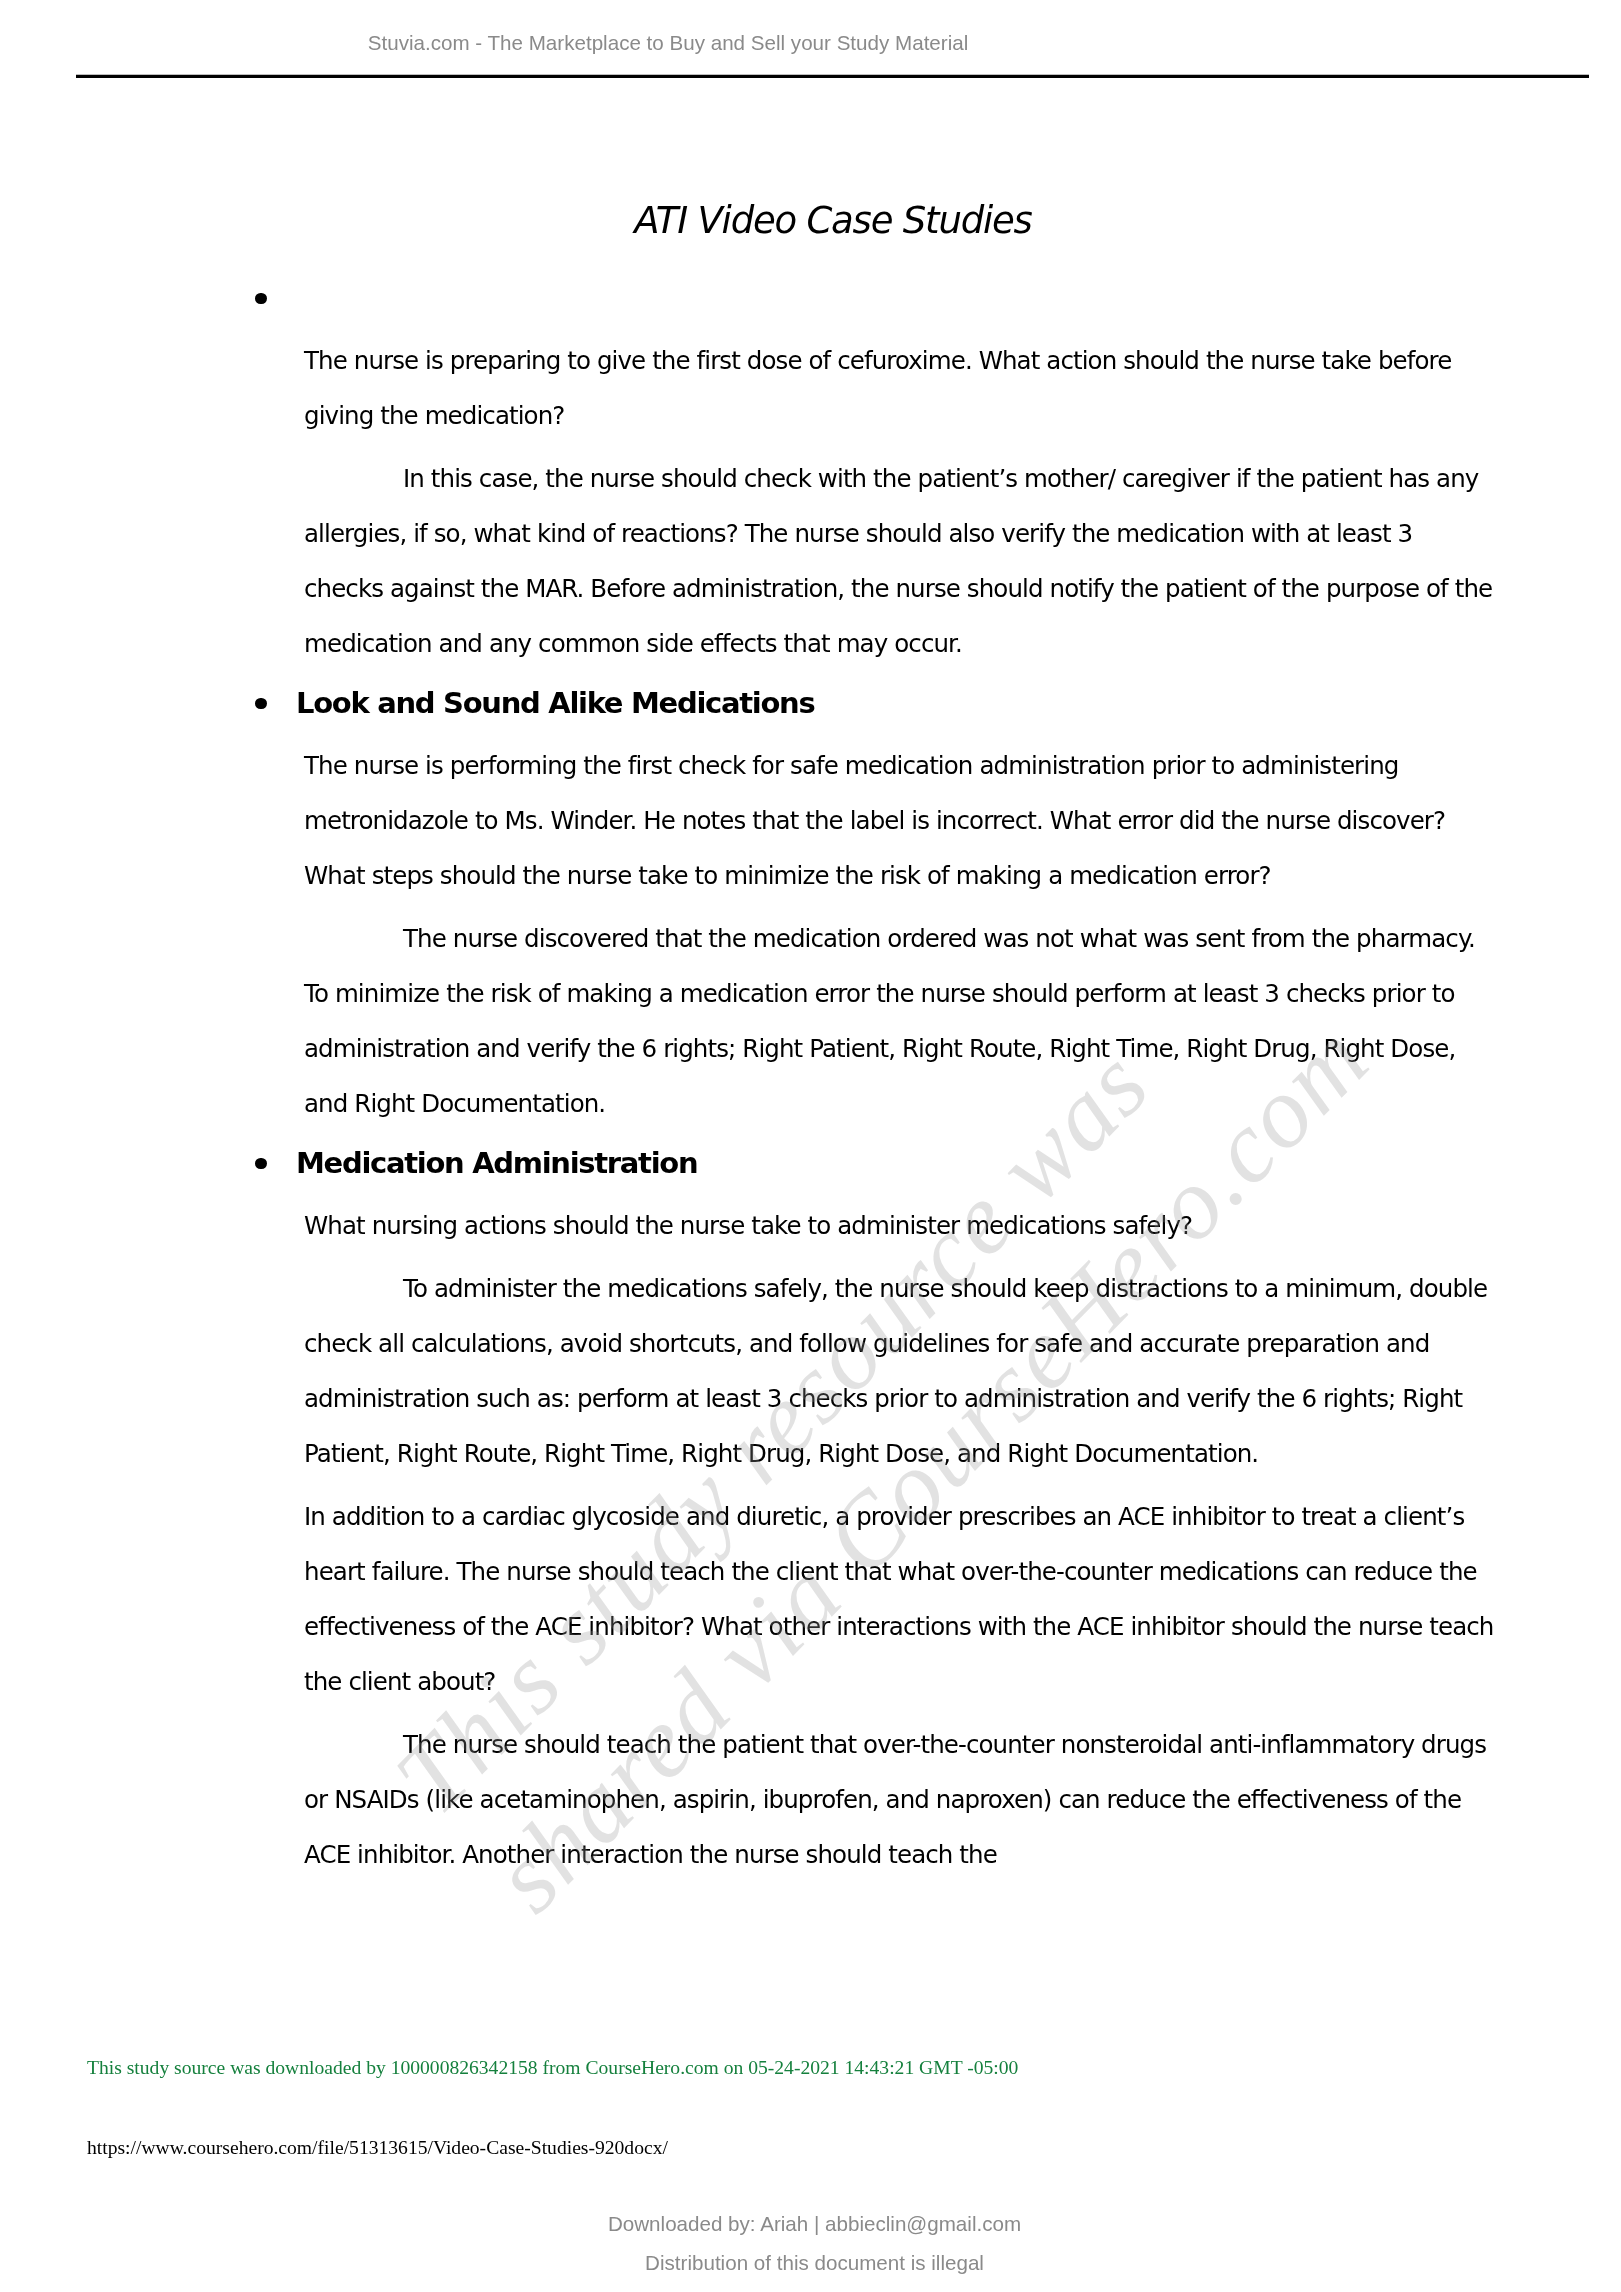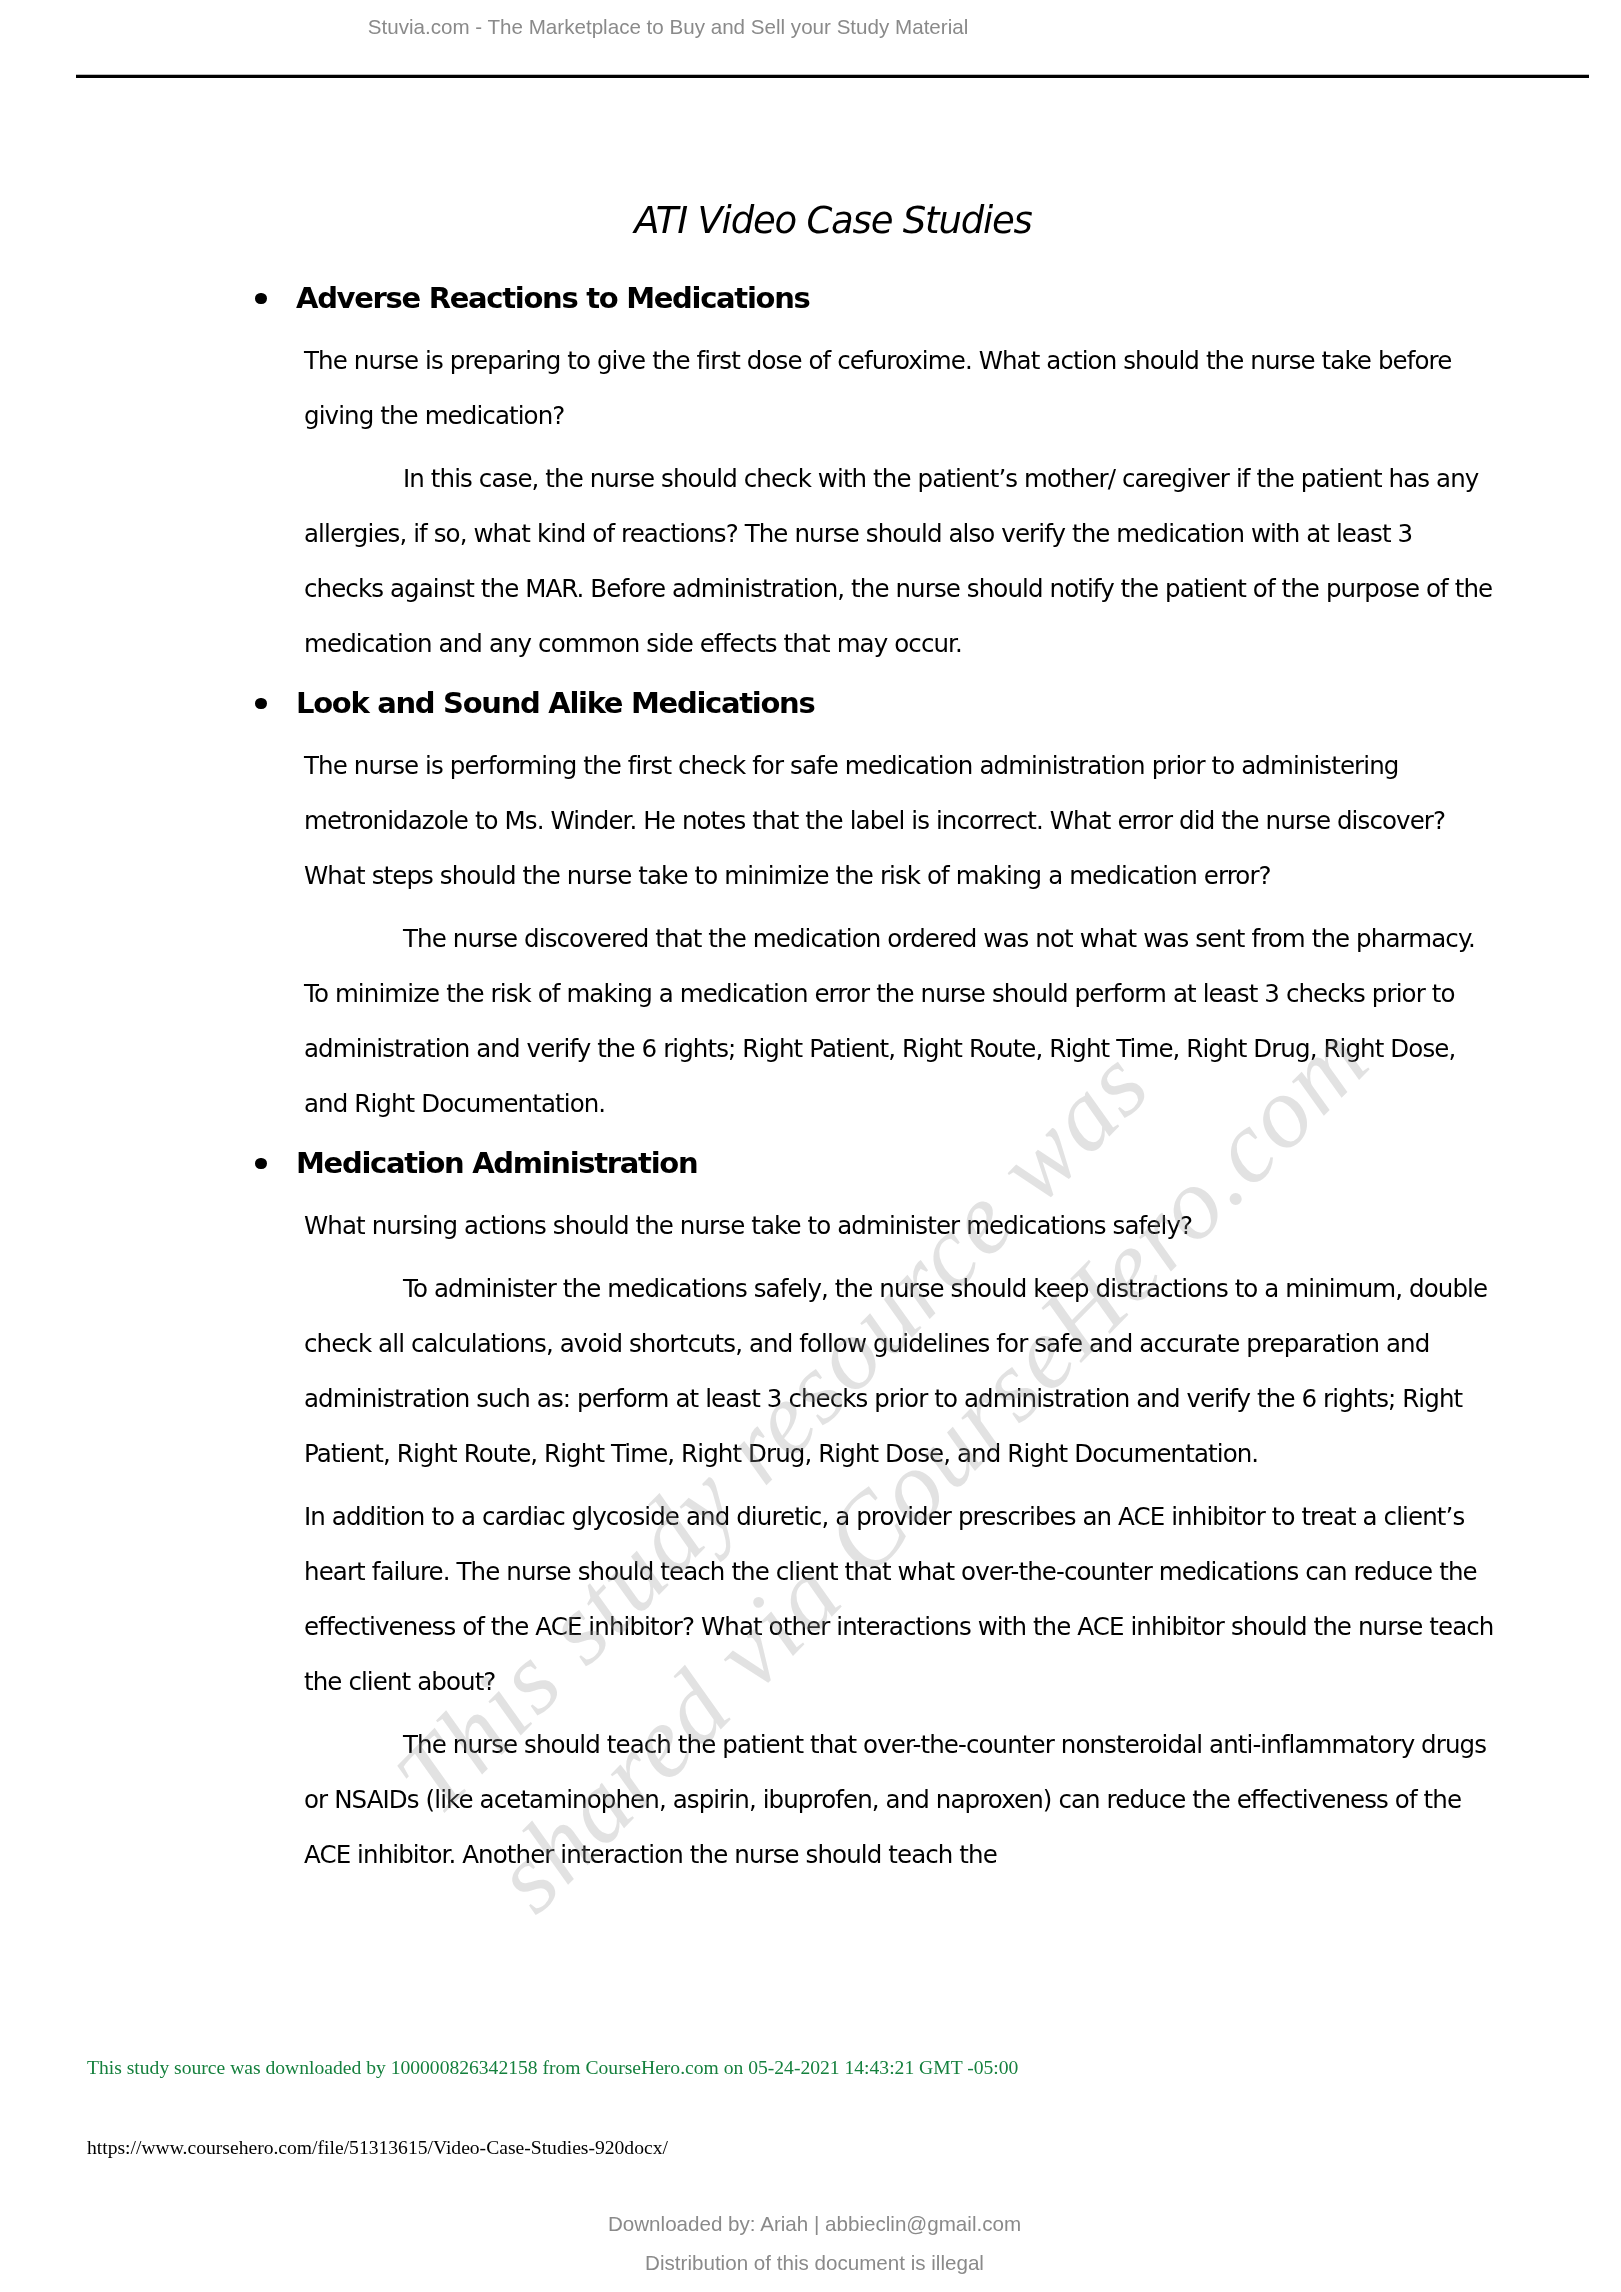--- a/index.html
+++ b/index.html
@@ -10,21 +10,21 @@
     body {
       width: 1621px;
       height: 2293px;
       position: relative;
       overflow: hidden;
       font-family: "Liberation Sans", "DejaVu Sans", sans-serif;
       color: #000;
     }
     .top-banner {
       position: absolute;
-      top: 15px;
+      top: 31px;
       left: 0;
       width: 1336px;
       text-align: center;
       font-family: "Liberation Sans", sans-serif;
       font-size: 20.6px;
       color: #8a8a8a;
     }
     .top-rule {
       position: absolute;
       top: 74px;
@@ -141,21 +141,20 @@
 <div class="top-banner">Stuvia.com - The Marketplace to Buy and Sell your Study Material</div>
 <div class="top-rule"></div>
 
 <div class="doc-title">ATI Video Case Studies</div>
 
 <div class="content">
 
   <div class="section">
     <div class="section-heading">
       <span class="bullet"></span>
-      <span>Adverse Reactions to Medications</span>
     </div>
     <p class="para question">The nurse is preparing to give the first dose of cefuroxime. What action should the nurse take before giving the medication?</p>
     <p class="para answer">In this case, the nurse should check with the patient’s mother/ caregiver if the patient has any allergies, if so, what kind of reactions? The nurse should also verify the medication with at least 3 checks against the MAR. Before administration, the nurse should notify the patient of the purpose of the medication and any common side effects that may occur.</p>
   </div>
 
   <div class="section">
     <div class="section-heading">
       <span class="bullet"></span>
       <span>Look and Sound Alike Medications</span>
     </div>

